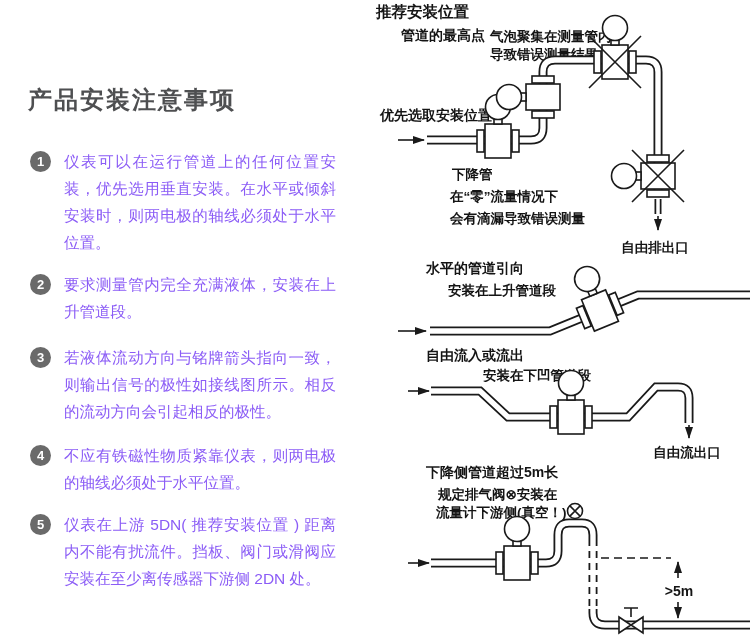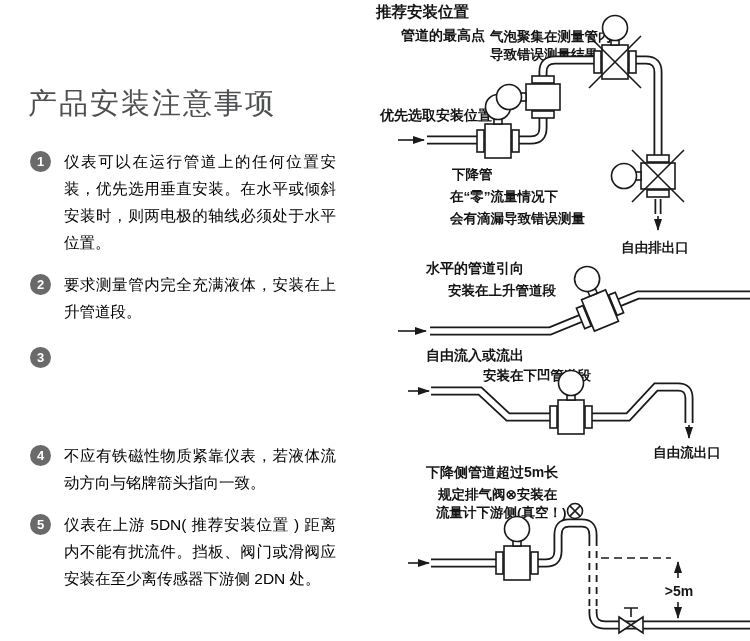--- a/index.html
+++ b/index.html
@@ -1,26 +1,26 @@
 <!DOCTYPE html>
 <html><head>
 <meta charset="utf-8">
 <style>
   html,body{margin:0;padding:0;background:#fff;}
   .page{position:relative;width:750px;height:641px;background:#ffffff;overflow:hidden;
         font-family:"Liberation Sans",sans-serif;}
   
   .notes{position:absolute;left:0;top:0;width:360px;height:641px;}
-  .title{position:absolute;left:28px;top:84px;margin:0;font-size:29px;font-weight:400;
+  .title{position:absolute;left:28px;top:84px;margin:0;font-size:24px;font-weight:700;
          letter-spacing:2px;color:#4e4f51;}
   .item{position:absolute;left:30px;display:flex;gap:13px;width:312px;}
   .badge{flex:0 0 auto;width:21px;height:21px;margin-top:3px;border-radius:50%;
          background:#6a6a6a;color:#fff;font-size:13px;font-weight:bold;
          display:flex;align-items:center;justify-content:center;}
-  .itext{margin:0;width:272px;font-size:15.5px;line-height:27px;color:#000000;
+  .itext{margin:0;width:272px;font-size:15.5px;line-height:27px;color:#8b5cf6;
          text-align:justify;}
   
   .diagrams{position:absolute;left:368px;top:0;width:390px;height:503px;}
   .t15{font:bold 15.5px "Liberation Sans",sans-serif;fill:#141414;}
   .t14{font:bold 14px "Liberation Sans",sans-serif;fill:#141414;}
   .t13{font:bold 13.5px "Liberation Sans",sans-serif;fill:#141414;}
   .po {fill:none;stroke:#1a1a1a;stroke-width:9;}
   .pod{fill:none;stroke:#1a1a1a;stroke-width:9;stroke-dasharray:7 5;}
   .pi {fill:none;stroke:#ffffff;stroke-width:5.4;}
   .pon{fill:none;stroke:#1a1a1a;stroke-width:7;}
@@ -40,24 +40,25 @@
     <div class="item" style="top:148px">
       <span class="badge">1</span>
       <p class="itext">仪表可以在运行管道上的任何位置安装，优先选用垂直安装。在水平或倾斜安装时，则两电极的轴线必须处于水平位置。</p>
     </div>
     <div class="item" style="top:271px">
       <span class="badge">2</span>
       <p class="itext">要求测量管内完全充满液体，安装在上升管道段。</p>
     </div>
     <div class="item" style="top:344px">
       <span class="badge">3</span>
+      <p class="itext">若液体流动方向与铭牌箭头指向一致，则输出信号的极性如接线图所示。相反的流动方向会引起相反的极性。</p>
     </div>
     <div class="item" style="top:442px">
       <span class="badge">4</span>
-      <p class="itext">不应有铁磁性物质紧靠仪表，若液体流动方向与铭牌箭头指向一致。</p>
+      <p class="itext">不应有铁磁性物质紧靠仪表，则两电极的轴线必须处于水平位置。</p>
     </div>
     <div class="item" style="top:511px">
       <span class="badge">5</span>
       <p class="itext">仪表在上游 5DN( 推荐安装位置 ) 距离内不能有扰流件。挡板、阀门或滑阀应安装在至少离传感器下游侧 2DN 处。</p>
     </div>
   </div>
 
   <div class="diagrams">
     <svg width="390" height="641" viewBox="0 0 390 641">
       <defs>

